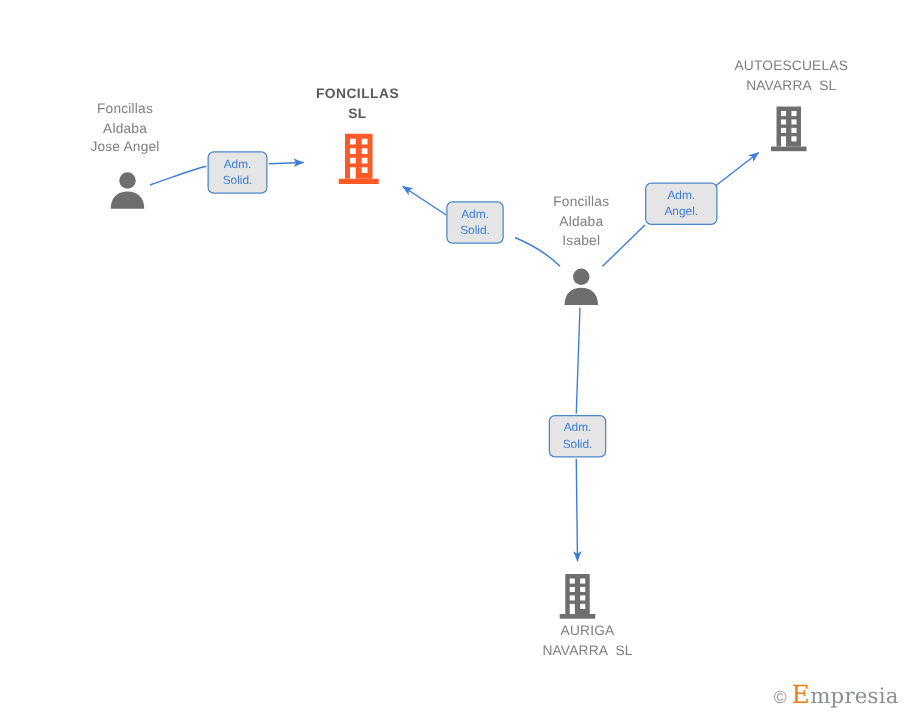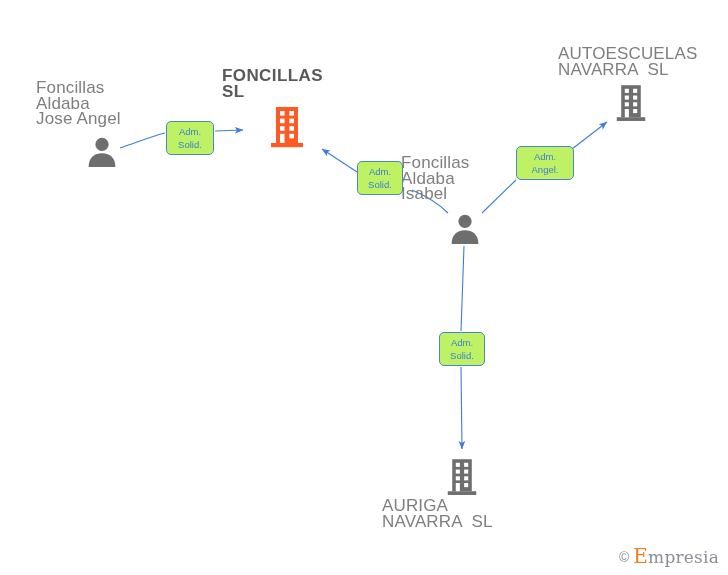--- a/index.html
+++ b/index.html
@@ -23,22 +23,23 @@
     left: 0;
     top: 0;
     width: 728px;
     height: 575px;
     pointer-events: none;
   }
 
   
   .node-label {
     position: absolute;
+    text-align: center;
     color: #7f7f7f;
-    font-size: 17px;
+    font-size: 11px;
     line-height: 15.5px;
     letter-spacing: 0.15px;
     white-space: pre;
     user-select: none;
   }
   .node-label.focus {
     color: #595959;
     font-weight: bold;
     letter-spacing: 0.4px;
   }
@@ -48,21 +49,21 @@
     position: absolute;
   }
   .node-icon svg { display: block; }
 
   
   .rel-chip {
     position: absolute;
     box-sizing: border-box;
     border: 1px solid #4a86c8;
     border-radius: 5px;
-    background: #bef264;
+    background: #e5e5e5;
     color: #3b7dd8;
     font-size: 9.5px;
     line-height: 13px;
     text-align: center;
     padding: 3px 4px 3px 4px;
     white-space: nowrap;
     user-select: none;
   }
   .rel-chip span { display: block; }
 
@@ -179,21 +180,21 @@
       <rect x="11" y="5" width="4.6" height="4.6" fill="#ffffff"></rect>
       <rect x="20.4" y="5" width="4.6" height="4.6" fill="#ffffff"></rect>
       <rect x="11" y="12.6" width="4.6" height="4.6" fill="#ffffff"></rect>
       <rect x="20.4" y="12.6" width="4.6" height="4.6" fill="#ffffff"></rect>
       <rect x="11" y="20.2" width="4.6" height="4.6" fill="#ffffff"></rect>
       <rect x="20.4" y="20.2" width="4.6" height="4.6" fill="#ffffff"></rect>
       <rect x="11" y="27.8" width="4.6" height="9.2" fill="#ffffff"></rect>
       <rect x="20.4" y="27.8" width="4.6" height="4.6" fill="#ffffff"></rect>
     </svg>
   </div>
-  <div class="node-label" style="left:382px; top:498px; width:128px;">AURIGA
+  <div class="node-label" style="left:406px; top:498px; width:128px;">AURIGA
 NAVARRA  SL</div>
 
   <div class="rel-chip" style="left:166px; top:121px; width:48px;">
     <span>Adm.</span>
     <span>Solid.</span>
   </div>
 
   <div class="rel-chip" style="left:357px; top:161px; width:46px;">
     <span>Adm.</span>
     <span>Solid.</span>

